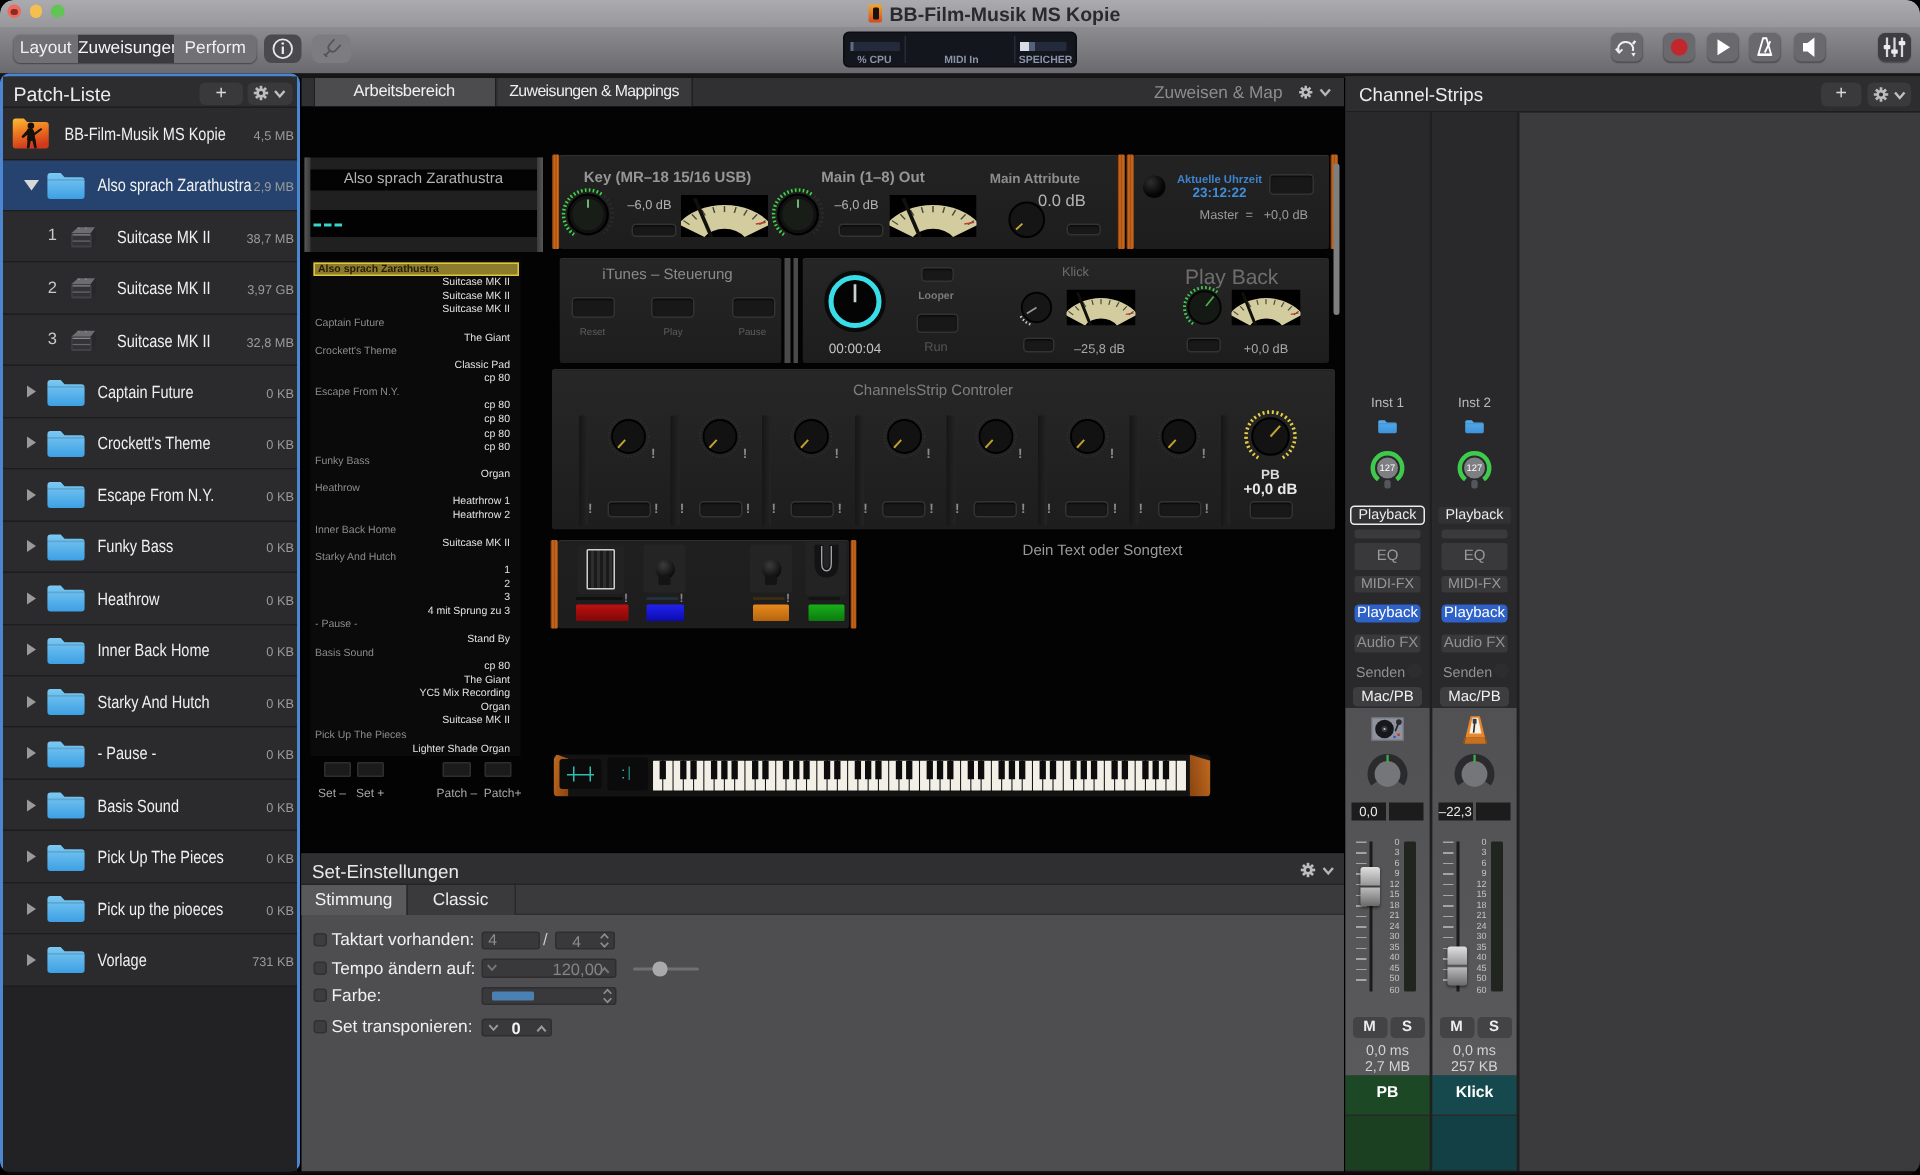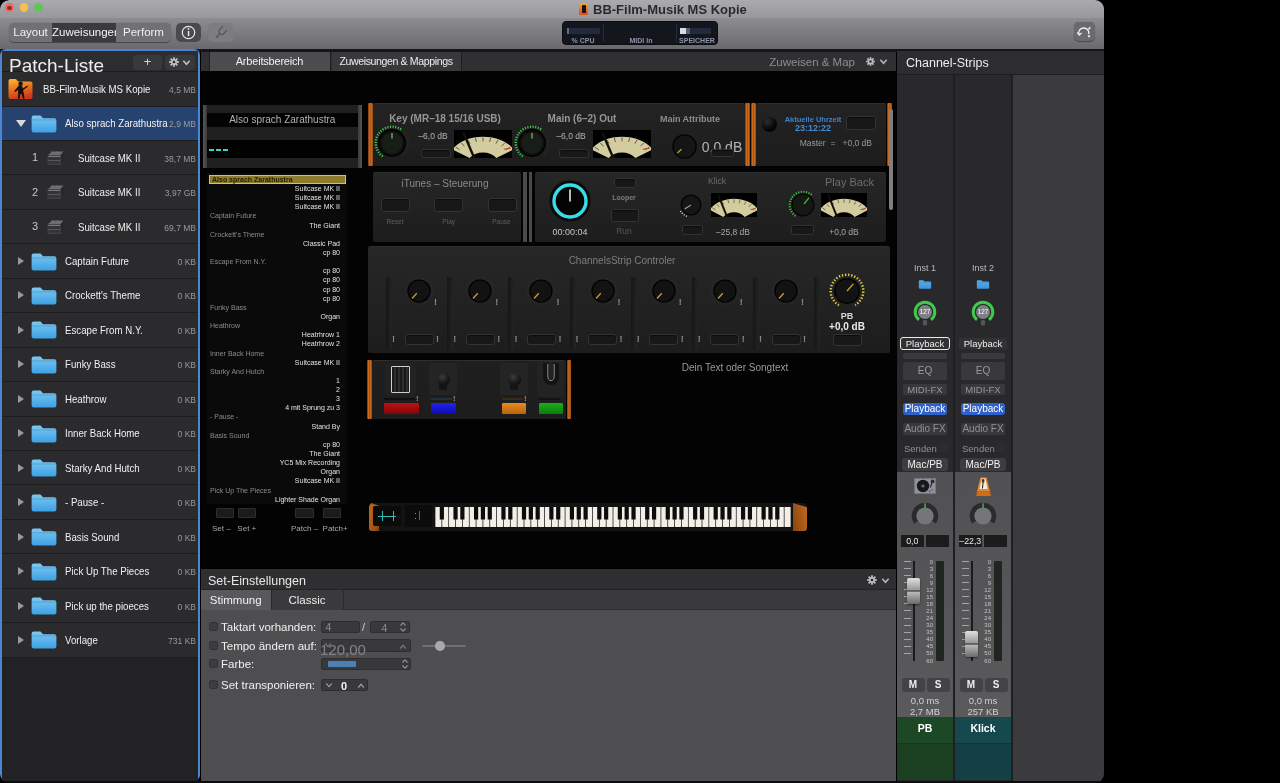--- a/index.html
+++ b/index.html
@@ -1,19 +1,19 @@
 <!DOCTYPE html>
 <html><head><meta charset="utf-8">
 <style>
 *{margin:0;padding:0;box-sizing:border-box}
 .sx{transform:scaleX(0.82);transform-origin:0 50%}
 html,body{width:1280px;height:783px;background:#000;overflow:hidden}
 body,div,span{font-family:"Liberation Sans",sans-serif}
 .a{position:absolute}
-#root{position:relative;width:1104px;height:783px;background:#000;border-radius:9px;overflow:hidden}
+#root{position:relative;width:1280px;height:783px;background:#000;border-radius:9px;overflow:hidden}
 .ell{white-space:nowrap}
 svg{display:block}
 </style></head><body>
 <div id="root">
 <div class="a" style="left:0;top:0;width:1280px;height:18px;background:linear-gradient(#ababaf,#98989c);border-radius:9px 9px 0 0"></div>
     <div class="a" style="left:5.1px;top:3.4px;width:8.8px;height:8.8px;border-radius:50%;background:#ed6a5e"></div>
     <div class="a" style="left:19.6px;top:3.4px;width:8.8px;height:8.8px;border-radius:50%;background:#f5bf4f"></div>
     <div class="a" style="left:34.1px;top:3.4px;width:8.8px;height:8.8px;border-radius:50%;background:#62c454"></div>
     <div class="a" style="left:7.3px;top:5.6px;width:4.4px;height:4.4px;border-radius:50%;background:#8c2b22"></div>
     <div class="a" style="left:579px;top:3px;width:9px;height:12px;border-radius:1.5px;background:linear-gradient(#f0a82c,#d5491d)"></div>
@@ -90,21 +90,21 @@
         <g fill="#ececec">
           <rect x="3.8" y="8" width="4.4" height="2.8" rx="0.7"></rect>
           <rect x="8.8" y="11" width="4.4" height="2.8" rx="0.7"></rect>
           <rect x="13.8" y="5.4" width="4.4" height="2.8" rx="0.7"></rect>
         </g>
       </svg>
     </div>
     <div class="a" style="left:0;top:49px;width:1280px;height:3px;background:#161618"></div>
     <div class="a" style="left:0;top:49px;width:200px;height:732px;background:#28282a;border:2px solid #4d86d0;border-radius:6px;overflow:hidden"></div>
     <div class="a" style="left:2px;top:51px;width:196px;height:21px;background:#2d2d2f;border-bottom:1px solid #1c1c1e"></div>
-    <div class="a ell" style="left:9px;top:55px;font-size:19px;color:#ececec">Patch-Liste</div>
+    <div class="a ell" style="left:9px;top:55px;font-size:13px;color:#ececec">Patch-Liste</div>
     <div class="a" style="left:133px;top:54.5px;width:29px;height:15.5px;background:#39393b;border-radius:4px;color:#d8d8d8;font-size:13px;text-align:center;line-height:14px">+</div>
     <div class="a" style="left:165px;top:54.5px;width:30px;height:15.5px;background:#39393b;border-radius:4px">
       <div class="a" style="left:3px;top:1.5px">
         <svg width="12" height="12" viewBox="0 0 16 16">
           <line x1="8.0" y1="4.6" x2="8.0" y2="1.6" stroke="#bdbdbd" stroke-width="2.4"></line>
           <line x1="10.4" y1="5.6" x2="12.5" y2="3.5" stroke="#bdbdbd" stroke-width="2.4"></line>
           <line x1="11.4" y1="8.0" x2="14.4" y2="8.0" stroke="#bdbdbd" stroke-width="2.4"></line>
           <line x1="10.4" y1="10.4" x2="12.5" y2="12.5" stroke="#bdbdbd" stroke-width="2.4"></line>
           <line x1="8.0" y1="11.4" x2="8.0" y2="14.4" stroke="#bdbdbd" stroke-width="2.4"></line>
           <line x1="5.6" y1="10.4" x2="3.5" y2="12.5" stroke="#bdbdbd" stroke-width="2.4"></line>
@@ -202,21 +202,21 @@
         <path d="M15.5 6.5 L18.5 2.5 L19 11.5 L16.5 15.5 Z" fill="#28282c"></path>
         <rect x="2.5" y="6.5" width="13.5" height="9.5" rx="0.8" fill="#424246"></rect>
         <rect x="3.4" y="7.6" width="11.7" height="3.6" fill="#343438"></rect>
         <rect x="3.4" y="12" width="11.7" height="2.6" fill="#323236"></rect>
         <rect x="3.4" y="7.2" width="11.7" height="0.8" fill="#8a8a8e"></rect>
         <rect x="3.4" y="11.4" width="11.7" height="0.7" fill="#6a6a6e"></rect>
         <path d="M7 2.5 L8 3.6 M12 2.5 L12.6 3.6" stroke="#aaa" stroke-width="0.5"></path>
       </svg>
     </div>
     <div class="a ell sx" style="left:78px;top:219.5px;font-size:11.8px;color:#f0f0f0">Suitcase MK II</div>
-    <div class="a ell" style="left:120px;top:222.5px;width:76px;text-align:right;font-size:8.5px;color:#9a9a9a">69,7 MB</div>
+    <div class="a ell" style="left:120px;top:222.5px;width:76px;text-align:right;font-size:8.5px;color:#9a9a9a">32,8 MB</div>
     <div class="a" style="left:2px;top:244.2px;width:196px;height:33.5px;background:#2b2b2d"></div>
     <div class="a" style="left:2px;top:277.7px;width:196px;height:1px;background:#1d1d1f"></div>
     <div class="a" style="left:18px;top:257px">
       <div style="width:0;height:0;border-left:6px solid #9a9a9a;border-top:4.5px solid transparent;border-bottom:4.5px solid transparent"></div>
     </div>
     <div class="a" style="left:30px;top:250.5px">
       <svg width="28" height="22" viewBox="0 0 26 20">
         <defs>
           <linearGradient id="fg7cc9f2" x1="0" y1="0" x2="0" y2="1">
             <stop offset="0" stop-color="#7cc9f2"></stop>
@@ -515,21 +515,21 @@
     <div class="a" style="left:323px;top:508px;width:18px;height:9.5px;background:#1b1b1b;border:1px solid #2e2e2e;border-radius:1px"></div>
     <div class="a ell" style="left:212px;top:524px;font-size:8px;color:#a8a8a8">Set –&nbsp;&nbsp;&nbsp;Set +</div>
     <div class="a ell" style="left:291px;top:524px;font-size:8px;color:#a8a8a8">Patch –&nbsp;&nbsp;Patch+</div>
     <div class="a" style="left:368px;top:103px;width:5px;height:63px;background:linear-gradient(90deg,#6d3008,#c96a1e 30%,#a94f12 55%,#d1701f 75%,#7a3a0c);border-radius:1px"></div>
     <div class="a" style="left:373px;top:103px;width:371.5px;height:63px;background:linear-gradient(#232323,#1d1d1d);border-top:1px solid #2e2e2e;border-radius:2px"></div>
     <div class="a" style="left:745px;top:103px;width:5px;height:63px;background:linear-gradient(90deg,#6d3008,#c96a1e 30%,#a94f12 55%,#d1701f 75%,#7a3a0c);border-radius:1px"></div>
     <div class="a" style="left:750.5px;top:103px;width:5px;height:63px;background:linear-gradient(90deg,#6d3008,#c96a1e 30%,#a94f12 55%,#d1701f 75%,#7a3a0c);border-radius:1px"></div>
     <div class="a" style="left:756px;top:103px;width:130px;height:63px;background:linear-gradient(#232323,#1d1d1d);border-top:1px solid #2e2e2e;border-radius:2px"></div>
     <div class="a" style="left:886.5px;top:103px;width:5px;height:63px;background:linear-gradient(90deg,#6d3008,#c96a1e 30%,#a94f12 55%,#d1701f 75%,#7a3a0c);border-radius:1px"></div>
     <div class="a ell" style="left:345px;top:113px;width:200px;text-align:center;font-size:10px;font-weight:bold;color:#969696">Key (MR–18 15/16 USB)</div>
-    <div class="a ell" style="left:482px;top:113px;width:200px;text-align:center;font-size:10px;font-weight:bold;color:#969696">Main (6–2) Out</div>
+    <div class="a ell" style="left:482px;top:113px;width:200px;text-align:center;font-size:10px;font-weight:bold;color:#969696">Main (1–8) Out</div>
     <div class="a ell" style="left:640px;top:113.5px;width:100px;text-align:center;font-size:9px;font-weight:bold;color:#8e8e8e">Main Attribute</div>
     <div class="a" style="left:371.5px;top:123px">
       <svg width="40" height="40" viewBox="0 0 40 40">
         <circle cx="20" cy="20" r="13.2" fill="#101010" stroke="#000" stroke-width="1.5"></circle>
         <circle cx="20" cy="20" r="10.5" fill="#181d18"></circle>
         <path d="M 10.65 33.35 A 16.3 16.3 0 1 1 30.04 7.16" fill="none" stroke="#3fd44a" stroke-width="2.3" stroke-dasharray="1.1,1.5"></path>
         <path d="M 30.91 7.89 A 16.3 16.3 0 0 1 30.48 32.49" fill="none" stroke="#2c2c2c" stroke-width="2" stroke-dasharray="1.1,1.9"></path>
         <line x1="20" y1="10" x2="20" y2="15.5" stroke="#77b77a" stroke-width="1.3"></line>
       </svg>
     </div>
@@ -579,21 +579,21 @@
         <line x1="58.4" y1="24.8" x2="51.6" y2="26.2" stroke="#c03a30" stroke-width="1.3"></line>
         <line x1="21" y1="38" x2="9.5" y2="3" stroke="#10100c" stroke-width="2.6"></line>
       </svg>
     </div>
     <div class="a" style="left:671px;top:133px">
       <svg width="27" height="27" viewBox="0 0 28 28">
         <circle cx="14" cy="14" r="12" fill="#151515" stroke="#020202" stroke-width="1.4"></circle>
         <line x1="11.0" y1="16.7" x2="6.6" y2="20.7" stroke="#c8a838" stroke-width="1.3"></line>
       </svg>
     </div>
-    <div class="a ell" style="left:692px;top:139px;width:60px;text-align:center;font-size:14px;color:#b4b4b4">0.0 dB</div>
+    <div class="a ell" style="left:692px;top:128px;width:60px;text-align:left;font-size:11px;color:#b4b4b4">0.0 dB</div>
     <div class="a" style="left:711px;top:148.5px;width:23px;height:8.5px;background:#181818;border:1px solid #333;border-radius:3px;box-shadow:inset 0 1px 1px rgba(0,0,0,0.6)"></div>
     <div class="a" style="left:762px;top:116.5px;width:15px;height:15px;border-radius:50%;background:radial-gradient(circle at 35% 30%,#2e2e2e,#050505 60%)"></div>
     <div class="a ell" style="left:758px;top:114.5px;width:110px;text-align:center;font-size:7.5px;font-weight:bold;color:#3d84cc">Aktuelle Uhrzeit</div>
     <div class="a ell" style="left:763px;top:122.5px;width:100px;text-align:center;font-size:9px;font-weight:bold;color:#3f8cd8">23:12:22</div>
     <div class="a" style="left:846px;top:116px;width:30px;height:14px;background:#181818;border:1px solid #333;border-radius:3px;box-shadow:inset 0 1px 1px rgba(0,0,0,0.6)"></div>
     <div class="a ell" style="left:750px;top:138px;width:122px;text-align:right;font-size:8.5px;color:#9a9a9a">Master&nbsp;&nbsp;=&nbsp;&nbsp;&nbsp;+0,0 dB</div>
     <div class="a" style="left:373px;top:171.5px;width:148px;height:70px;background:linear-gradient(#262626,#1d1d1d);border-top:1px solid #2e2e2e;border-radius:2px"></div>
     <div class="a" style="left:523px;top:171.5px;width:3.5px;height:70px;background:#4a4a4a"></div>
     <div class="a" style="left:528.5px;top:171.5px;width:3.5px;height:70px;background:#4a4a4a"></div>
     <div class="a" style="left:535px;top:171.5px;width:351px;height:70px;background:linear-gradient(#262626,#1d1d1d);border-top:1px solid #2e2e2e;border-radius:2px"></div>
@@ -636,21 +636,21 @@
         <line x1="38.0" y1="10.9" x2="36.8" y2="16.2" stroke="#46463a" stroke-width="1"></line>
         <line x1="45.6" y1="13.5" x2="43.3" y2="18.5" stroke="#46463a" stroke-width="1"></line>
         <line x1="52.5" y1="17.6" x2="49.2" y2="22.0" stroke="#46463a" stroke-width="1"></line>
         <line x1="58.3" y1="23.2" x2="54.1" y2="26.8" stroke="#46463a" stroke-width="1"></line>
         <line x1="58.4" y1="24.8" x2="51.6" y2="26.2" stroke="#c03a30" stroke-width="1.3"></line>
         <line x1="21" y1="38" x2="9.5" y2="3" stroke="#10100c" stroke-width="2.6"></line>
       </svg>
     </div>
     <div class="a" style="left:681.5px;top:225px;width:21.5px;height:9.5px;background:#181818;border:1px solid #333;border-radius:3px;box-shadow:inset 0 1px 1px rgba(0,0,0,0.6)"></div>
     <div class="a ell" style="left:703px;top:227px;width:60px;text-align:center;font-size:8.5px;color:#a8a8a8">–25,8 dB</div>
-    <div class="a ell" style="left:825px;top:176px;width:60px;text-align:left;font-size:11px;color:#6e6e6e">Play Back</div>
+    <div class="a ell" style="left:790px;top:176px;width:60px;text-align:left;font-size:14px;color:#6e6e6e">Play Back</div>
     <div class="a" style="left:788px;top:189.5px">
       <svg width="30" height="30" viewBox="0 0 30 30">
         <circle cx="15" cy="15" r="10.8" fill="#141914" stroke="#050505" stroke-width="1.3"></circle>
         <path d="M 7.37 25.89 A 13.3 13.3 0 1 1 23.55 4.81" fill="none" stroke="#3fcf4a" stroke-width="2" stroke-dasharray="1.1,1.5"></path>
         <line x1="16" y1="14" x2="21.1" y2="7.7" stroke="#4fae4a" stroke-width="1.2"></line>
       </svg>
     </div>
     <div class="a" style="left:821px;top:193px">
       <svg width="46" height="24" viewBox="0 0 60 38" preserveAspectRatio="none">
         <rect width="60" height="38" fill="#000"></rect>
@@ -939,21 +939,21 @@
       </svg>
     </div>
     <div class="a" style="left:208.5px;top:640.6px;width:9px;height:9px;background:#3d3d3f;border:1px solid #313133;border-radius:2.5px"></div>
     <div class="a ell" style="left:221px;top:639.5px;font-size:11.5px;color:#f0f0f0">Tempo ändern auf:</div>
     <div class="a" style="left:320.5px;top:639px;width:90px;height:12.5px;background:#39393b;border:1px solid #2e2e30;border-radius:2px"></div>
     <div class="a" style="left:324px;top:641px">
       <svg width="8" height="8" viewBox="0 0 10 10">
         <polyline points="1.5,3 5,7 8.5,3" fill="none" stroke="#77777a" stroke-width="1.6"></polyline>
       </svg>
     </div>
-    <div class="a" style="left:320px;top:640.5px;width:70px;text-align:left;font-size:15px;color:#848487">120,00</div>
+    <div class="a" style="left:332px;top:640.5px;width:70px;text-align:right;font-size:11px;color:#848487">120,00</div>
     <div class="a" style="left:399px;top:642.5px">
       <svg width="8" height="8" viewBox="0 0 10 10">
         <polyline points="1.5,7 5,3 8.5,7" fill="none" stroke="#77777a" stroke-width="1.8"></polyline>
       </svg>
     </div>
     <div class="a" style="left:422px;top:645px;width:44px;height:1.8px;background:#707073;border-radius:1px"></div>
     <div class="a" style="left:435px;top:641px;width:9.5px;height:9.5px;border-radius:50%;background:#a9a9ac"></div>
     <div class="a" style="left:208.5px;top:659.2px;width:9px;height:9px;background:#3d3d3f;border:1px solid #313133;border-radius:2.5px"></div>
     <div class="a ell" style="left:221px;top:658px;font-size:11.5px;color:#f0f0f0">Farbe:</div>
     <div class="a" style="left:320.5px;top:657.8px;width:90px;height:12.5px;background:#39393b;border:1px solid #2e2e30;border-radius:2px"></div>

